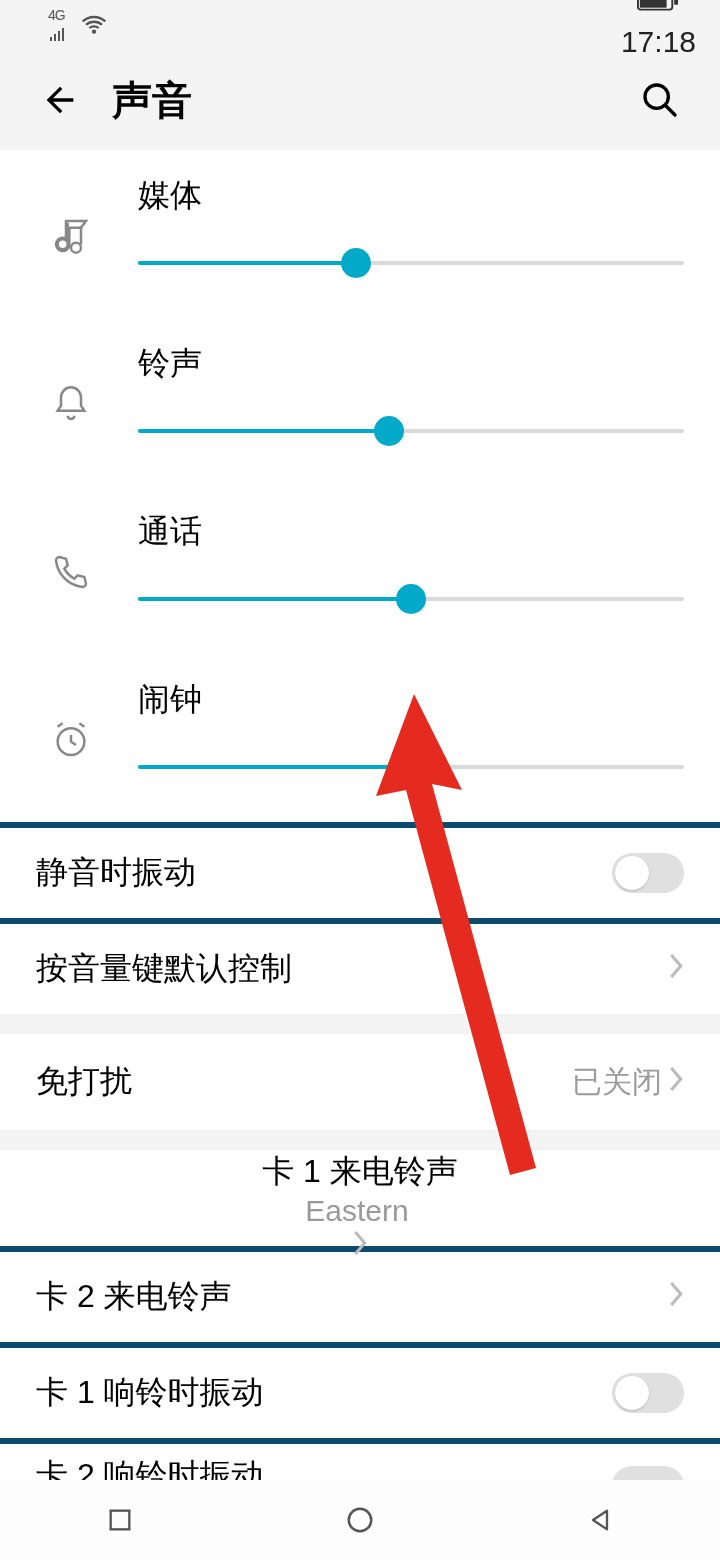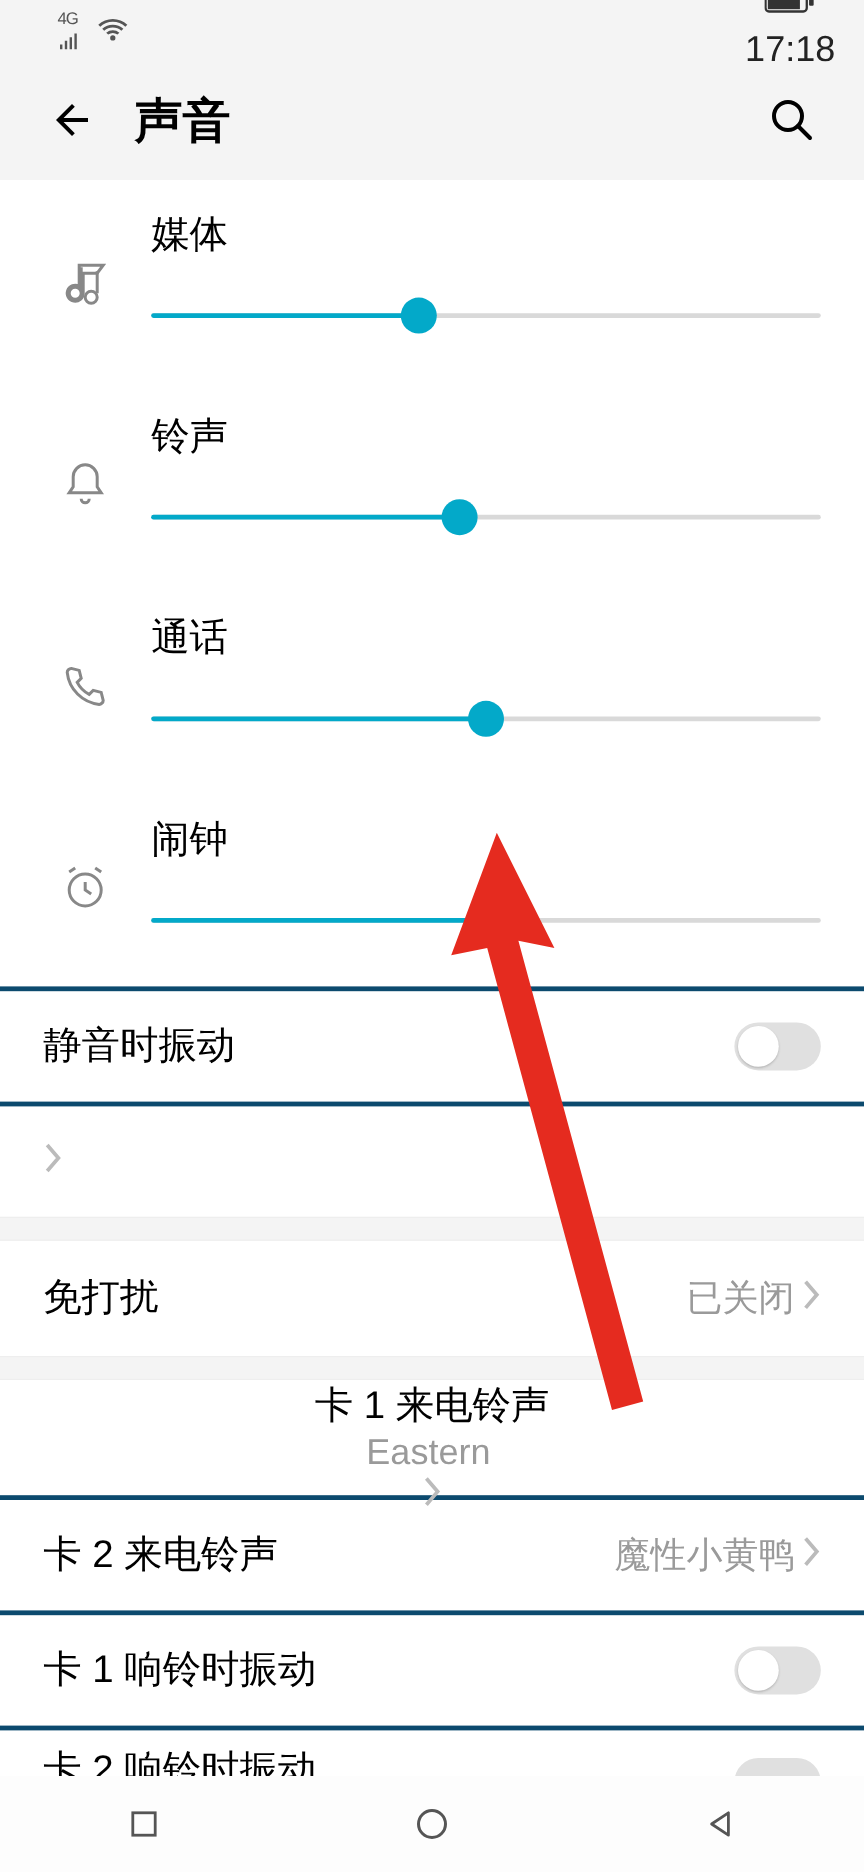--- a/index.html
+++ b/index.html
@@ -9,27 +9,27 @@
   .status-left svg, .status-right svg { display: block; }
   .status-right { display: flex; align-items: center; gap: 14px; flex-direction: column; }
   .status-time { font-size: 30px; color: #222; }
   .header { height: 100px; background: #f4f4f4; display: flex; align-items: center; padding: 0 30px; }
   .back-btn { width: 60px; height: 60px; display:flex; align-items:center; justify-content:center; }
   .title { font-size: 40px; font-weight: 600; margin-left: 22px; flex: 1; }
   .search-btn { width: 60px; height: 60px; display:flex; align-items:center; justify-content:center; }
   .content { background:#fff; }
   .slider-row { display:flex; align-items:flex-start; padding: 24px 36px 40px 36px; }
   .slider-row .icon { width: 70px; display:flex; align-items:center; justify-content:center; padding-top: 42px; color:#888; }
-  .slider-body { flex:1; margin-left: 20px; }
+  .slider-body { flex:1; margin-left: 32px; }
   .slider-label { font-size: 32px; margin-bottom: 30px; }
   .slider-track-wrap { position:relative; height: 30px; }
   .slider-track { position:absolute; left:0; right:0; top:50%; height:4px; background:#d9d9d9; transform:translateY(-50%); border-radius:2px;}
   .slider-fill { position:absolute; left:0; top:50%; height:4px; background:#03a9c9; transform:translateY(-50%); border-radius:2px;}
   .slider-thumb { position:absolute; top:50%; width:30px; height:30px; background:#03a9c9; border-radius:50%; transform:translate(-50%,-50%); }
-  .list-row { display:flex; align-items:center; height: 96px; padding: 0 36px; border-top:4px solid #0c4a6e; font-size: 32px; }
+  .list-row { display:flex; align-items:center; height: 96px; padding: 0 36px; border-top:6px solid #0c4a6e; font-size: 32px; }
   .list-row:first-of-type { border-top:none; }
   .list-row .row-label { flex:1; }
   .list-row .row-value { color:#9a9a9a; font-size:30px; margin-right: 6px; }
   .chevron { color:#bbb; }
   .toggle { width:72px; height:40px; background:#e0e0e0; border-radius:20px; position:relative; }
   .toggle .knob { position:absolute; left:3px; top:3px; width:34px; height:34px; background:#fff; border-radius:50%; box-shadow:0 1px 2px rgba(0,0,0,0.2);}
   .section-gap { height:20px; background:#f4f4f4; border-top:1px solid #eee; border-bottom:1px solid #eee;}
   .navbar { position:absolute; bottom:0; left:0; right:0; height:80px; background:#fdfdfd; display:flex; align-items:center; justify-content:space-around; }
   .navbar .navbtn { width:50px; height:50px; display:flex; align-items:center; justify-content:center; color:#555;}
   .arrow-overlay { position:absolute; pointer-events:none; z-index: 10;}
@@ -150,20 +150,21 @@
 
 
   <div class="list-row">
     <div class="row-label">静音时振动</div>
     <div class="toggle">
         <div class="knob"></div>
       </div>
   </div>
 
   <div class="list-row">
+    <div class="row-label">按音量键默认控制</div>
     <span class="chevron"><svg width="16" height="28" viewBox="0 0 10 18">
           <path d="M2 2l6 7-6 7" fill="none" stroke="#bbb" stroke-width="2"></path>
         </svg></span>
   </div>
 
   <div class="section-gap"></div>
 
   <div class="list-row" style="border-top:none;">
     <div class="row-label">免打扰</div>
     <div class="row-value">已关闭</div>
@@ -177,21 +178,20 @@
   <div class="list-row" style="border-top:none;flex-direction:column;">
     <div class="row-label">卡 1 来电铃声</div>
     <div class="row-value">Eastern</div>
     <span class="chevron"><svg width="16" height="28" viewBox="0 0 10 18">
           <path d="M2 2l6 7-6 7" fill="none" stroke="#bbb" stroke-width="2"></path>
         </svg></span>
   </div>
 
   <div class="list-row">
     <div class="row-label">卡 2 来电铃声</div>
-    <div class="row-value">魔性小黄鸭</div>
     <span class="chevron"><svg width="16" height="28" viewBox="0 0 10 18">
           <path d="M2 2l6 7-6 7" fill="none" stroke="#bbb" stroke-width="2"></path>
         </svg></span>
   </div>
 
   <div class="list-row">
     <div class="row-label">卡 1 响铃时振动</div>
     <div class="toggle">
         <div class="knob"></div>
       </div>

